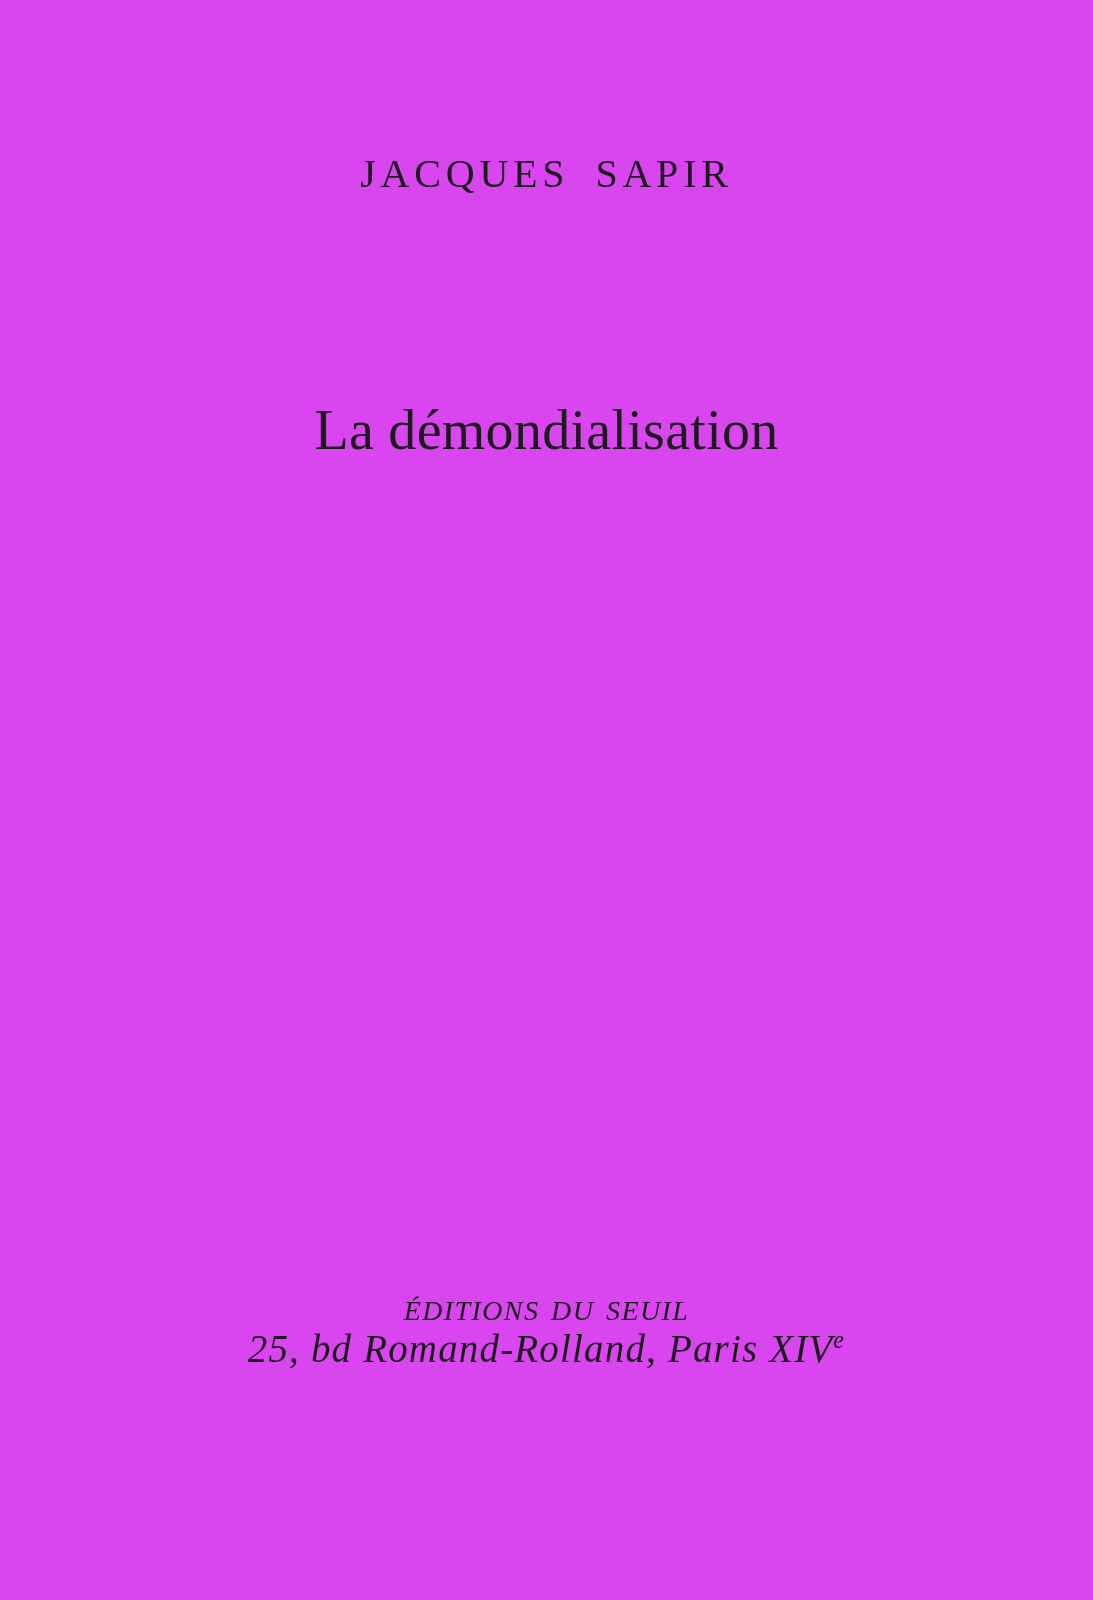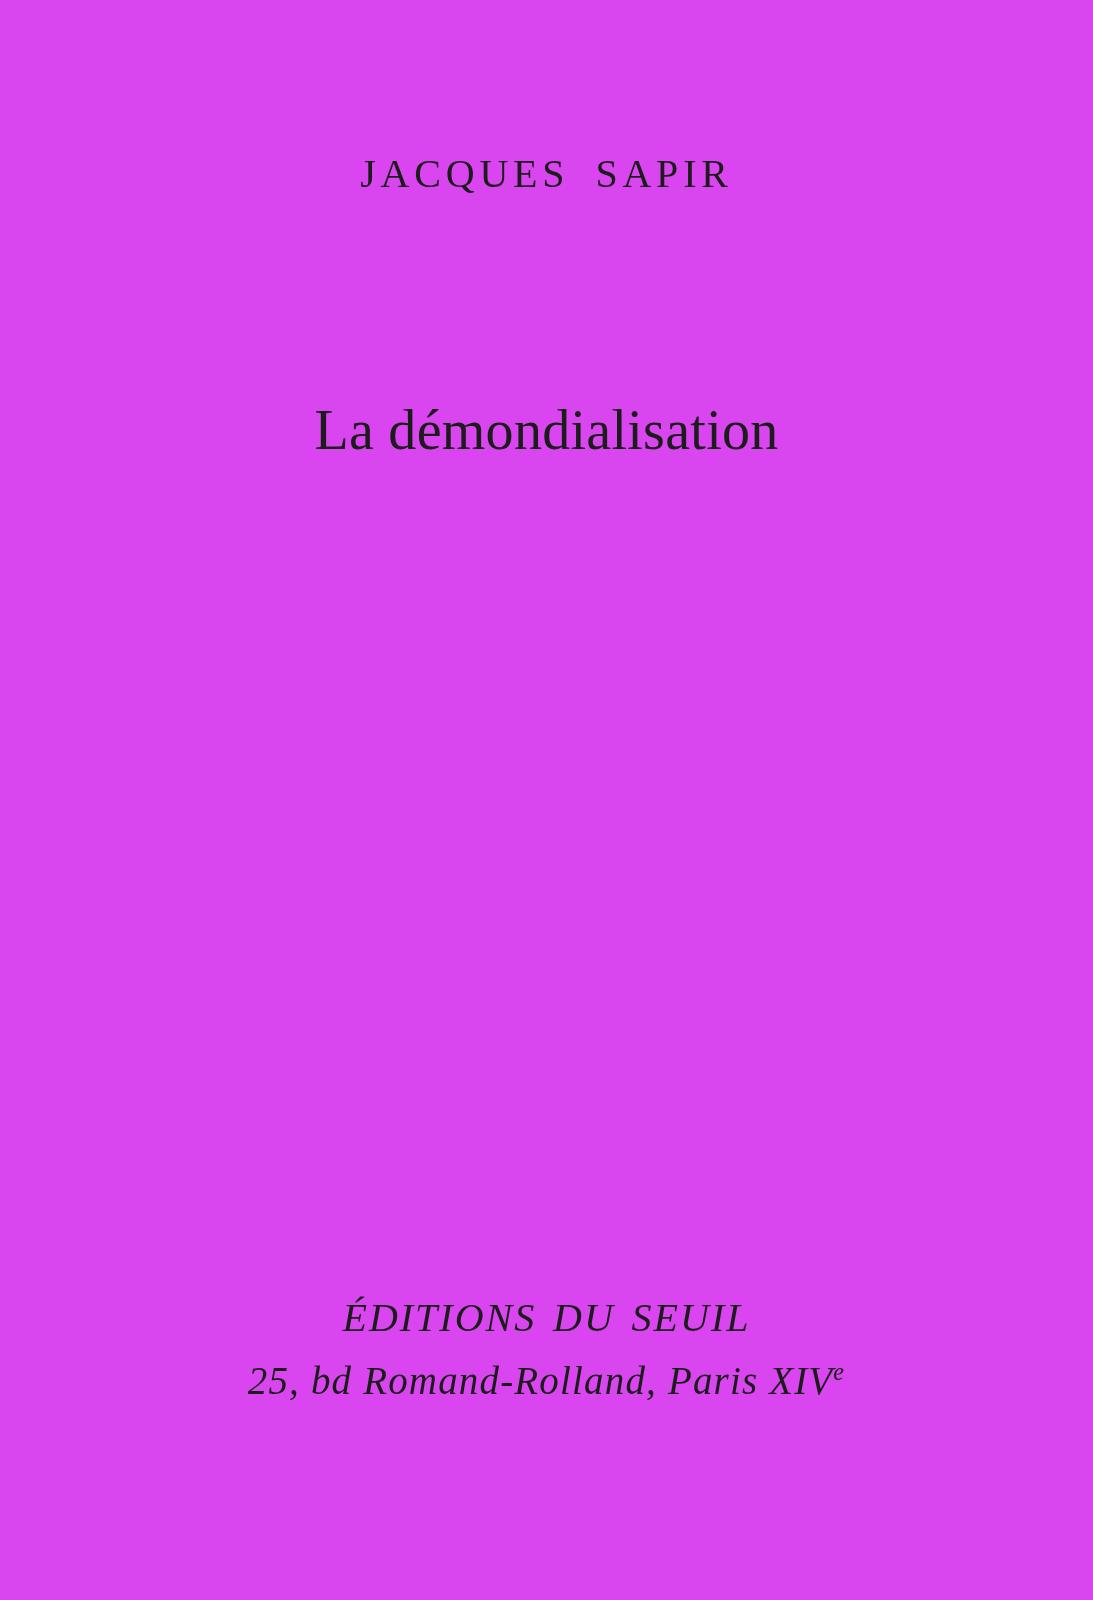--- a/index.html
+++ b/index.html
@@ -42,28 +42,28 @@
   }
   .publisher-block {
     position: absolute;
     top: 1296px;
     left: 0;
     width: 100%;
     text-align: center;
     font-style: italic;
   }
   .publisher-name {
-    font-size: 40px;
+    font-size: 28px;
     letter-spacing: 0.05em;
     word-spacing: 0.12em;
     line-height: 1.1;
     white-space: nowrap;
   }
   .publisher-address {
-    margin-top: 20px;
+    margin-top: 1px;
     font-size: 39px;
     letter-spacing: 0.03em;
     line-height: 1.1;
     white-space: nowrap;
   }
   .publisher-address sup {
     font-size: 0.62em;
     vertical-align: super;
     line-height: 0;
   }

